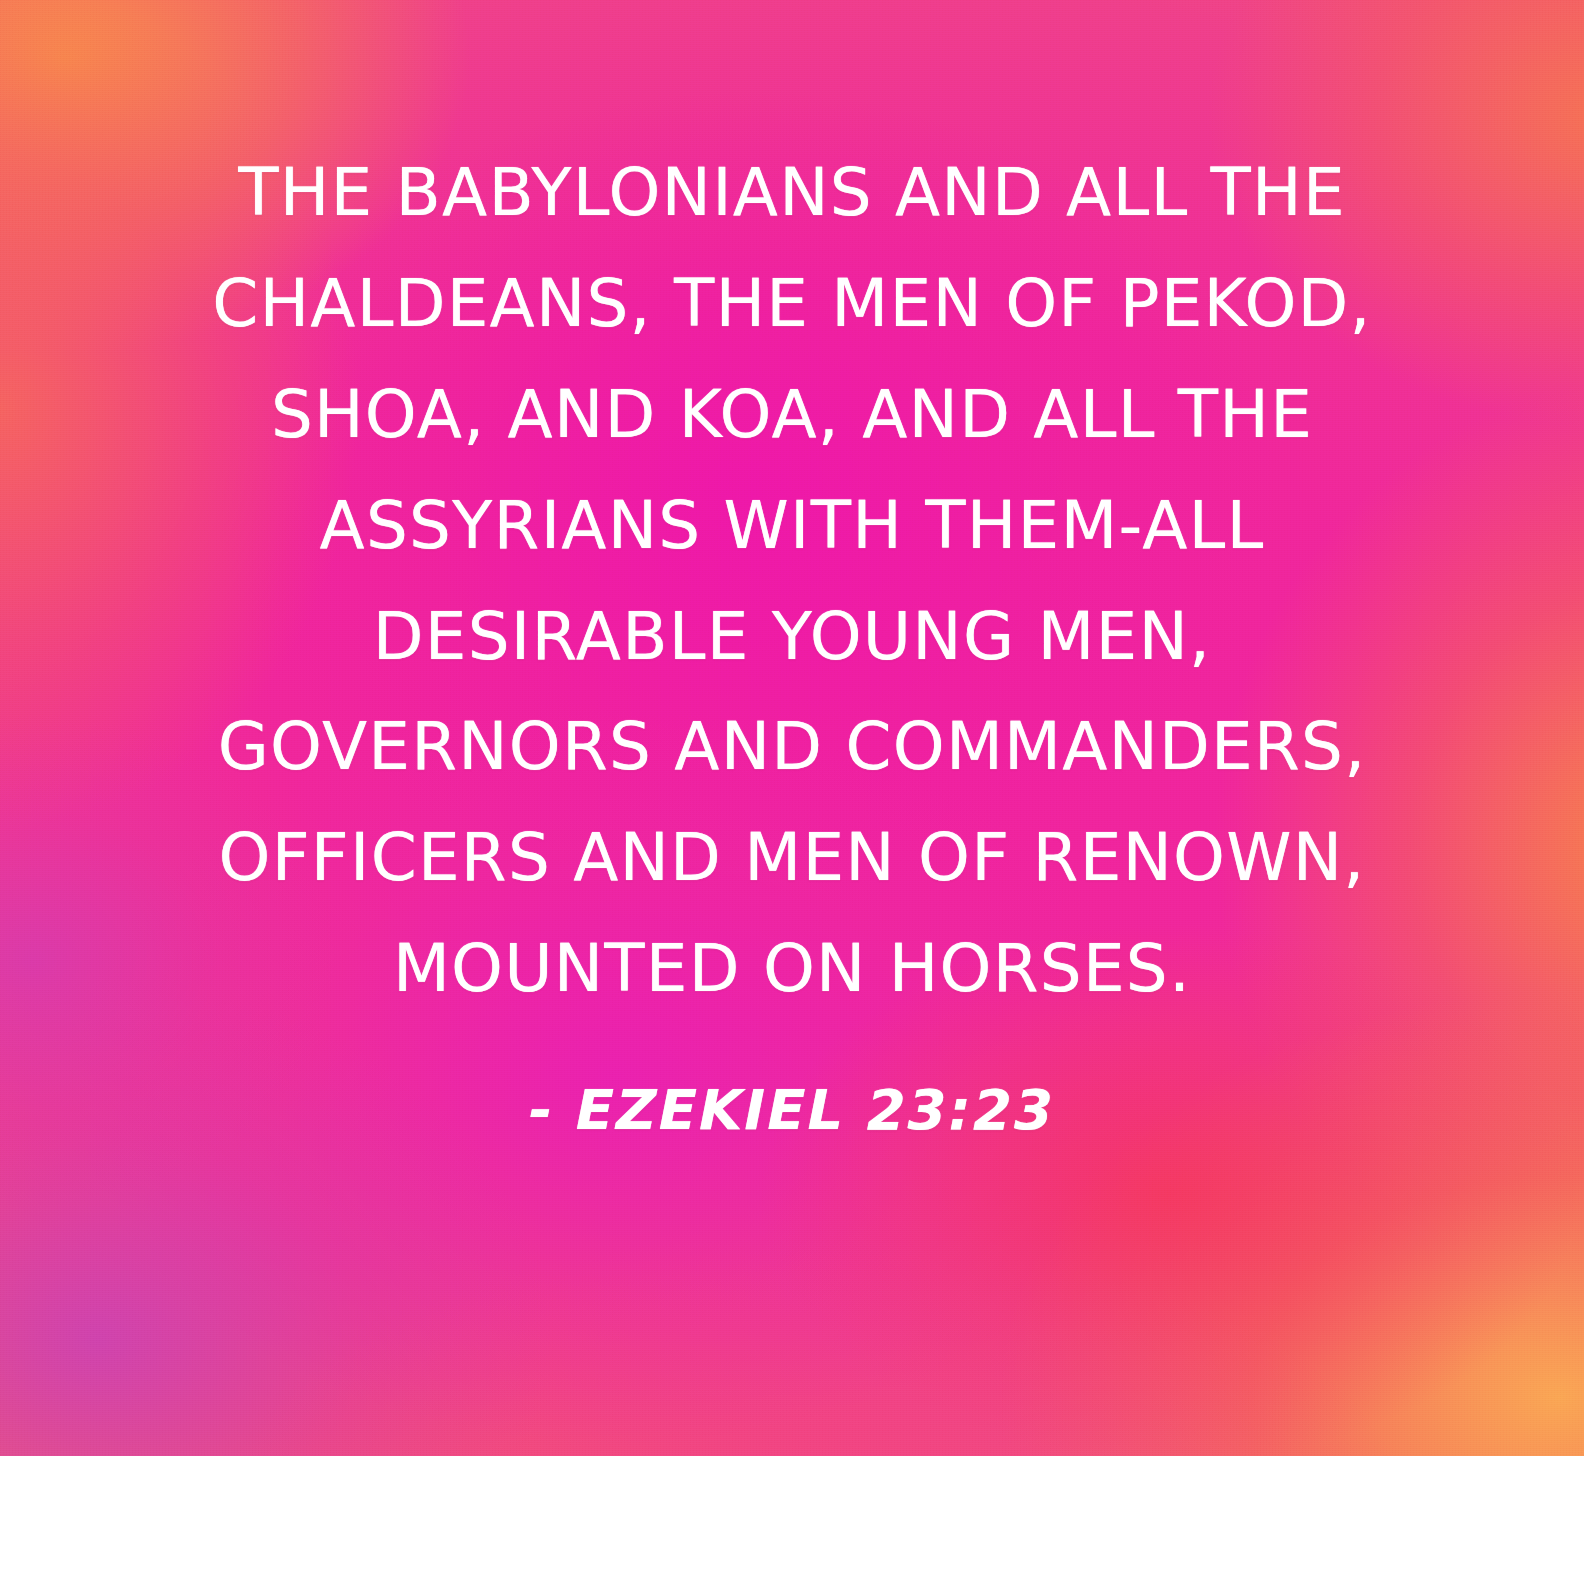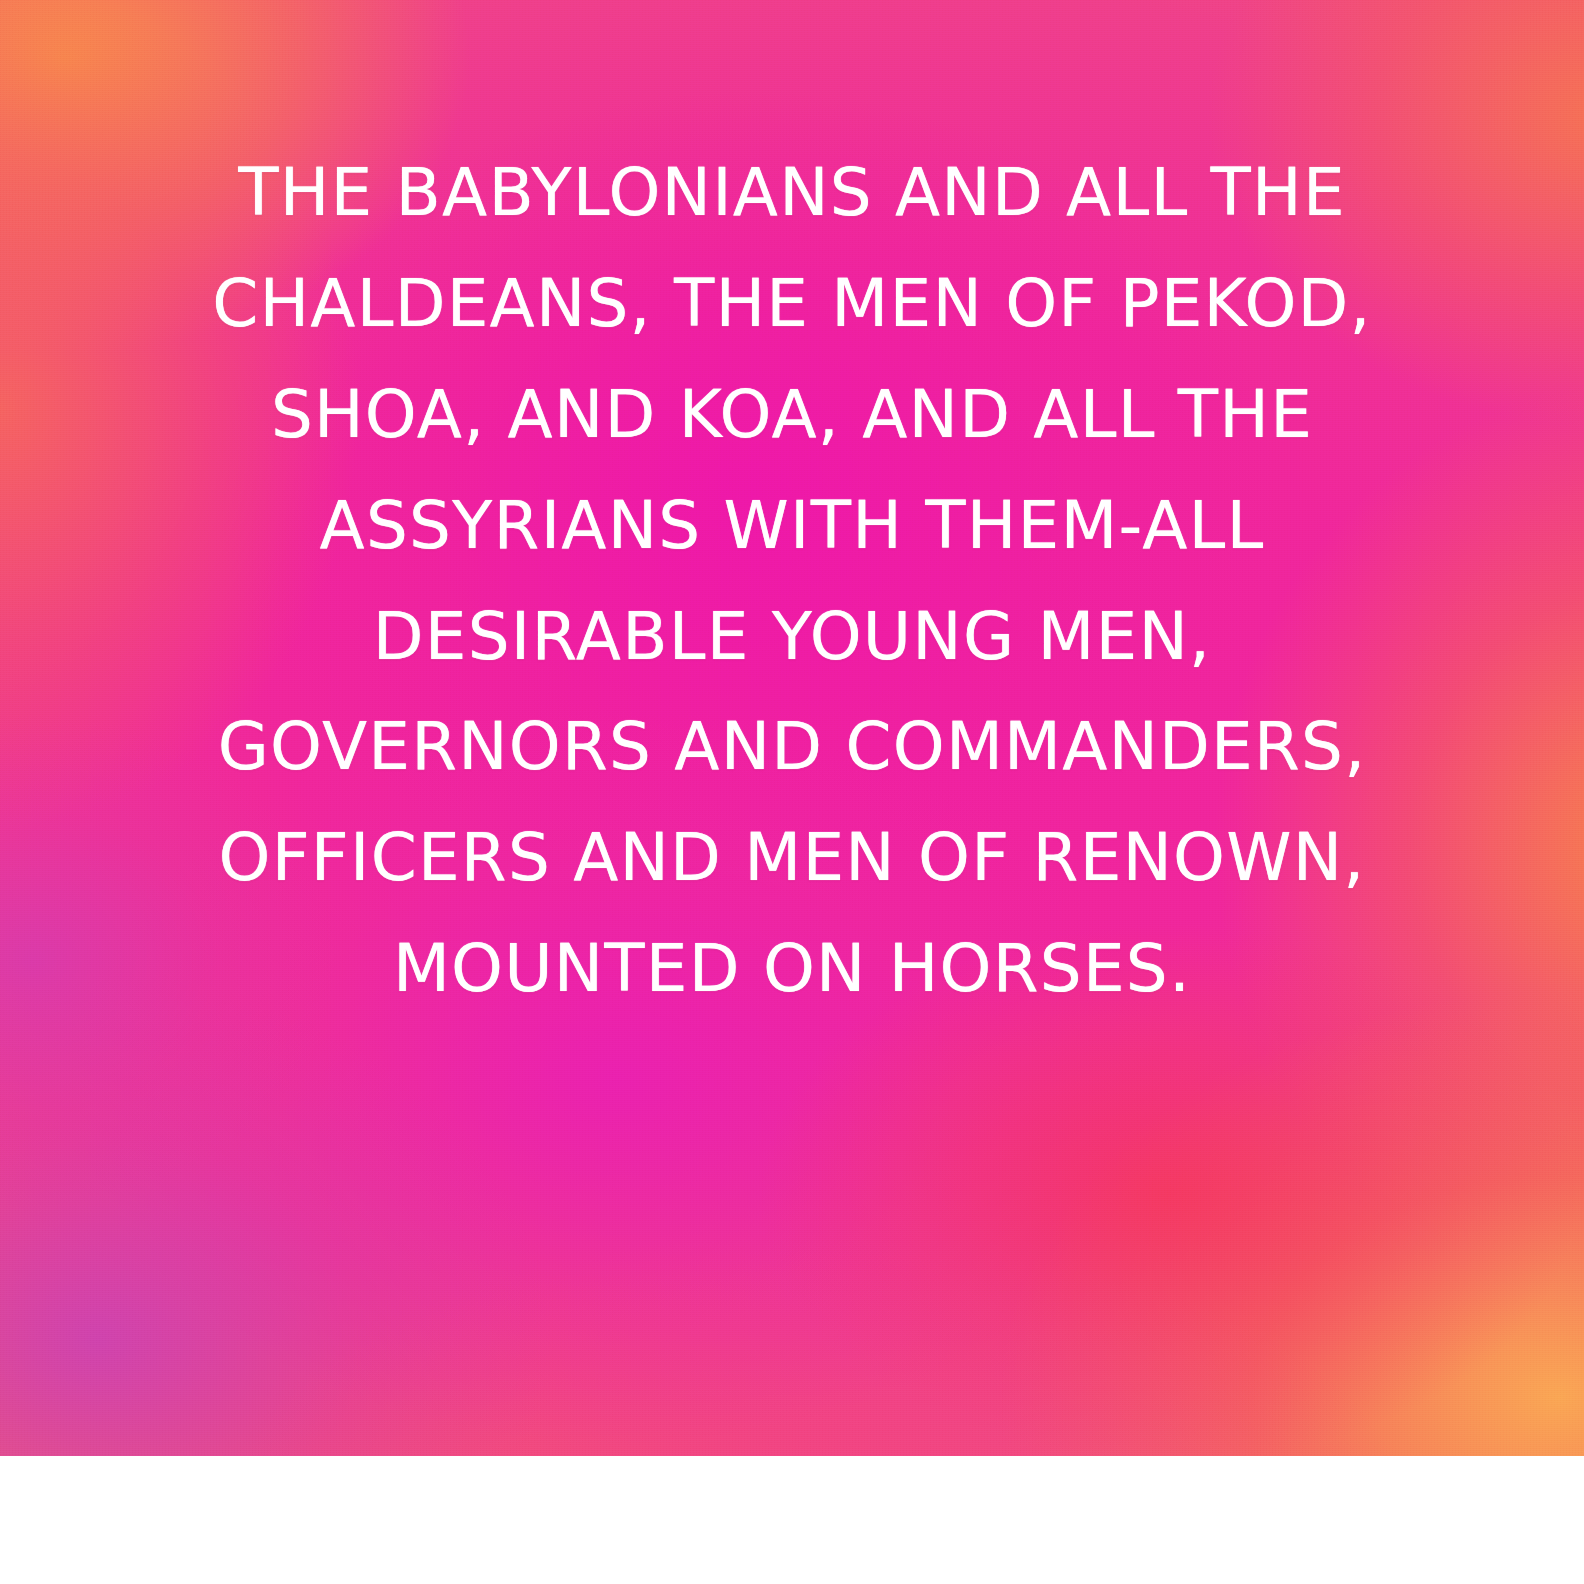--- a/index.html
+++ b/index.html
@@ -156,14 +156,15 @@
   <div class="bg-layer bg-orange-right"></div>
   <div class="bg-layer bg-orange-br"></div>
   <div class="bg-layer bg-violet-bl"></div>
   <div class="bg-layer bg-violet-left-mid"></div>
   <div class="bg-layer bg-red-bottom"></div>
   <div class="bg-layer bg-pink-bottom-soft"></div>
   <div class="bg-layer bg-grain"></div>
 
   <div class="content">
     <p class="verse-text">The Babylonians and all the Chaldeans, the men of Pekod, Shoa, and Koa, and all the Assyrians with them-all desirable young men, governors and commanders, officers and men of renown, mounted on horses.</p>
+    <p class="verse-reference">- Ezekiel 23:23</p>
   </div>
 </div>
 
 </body></html>

